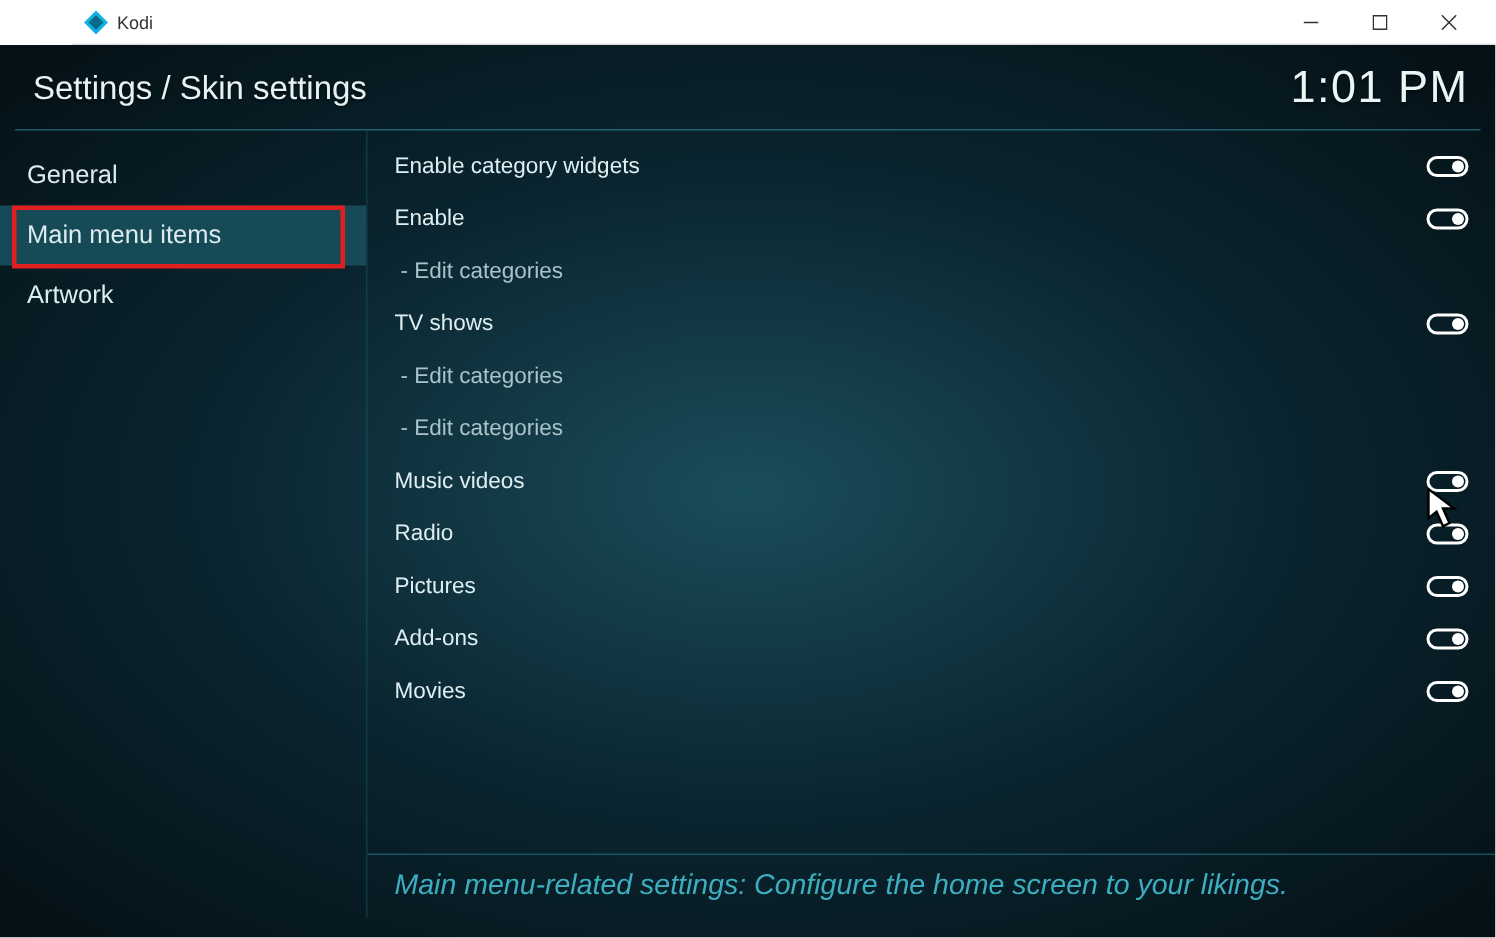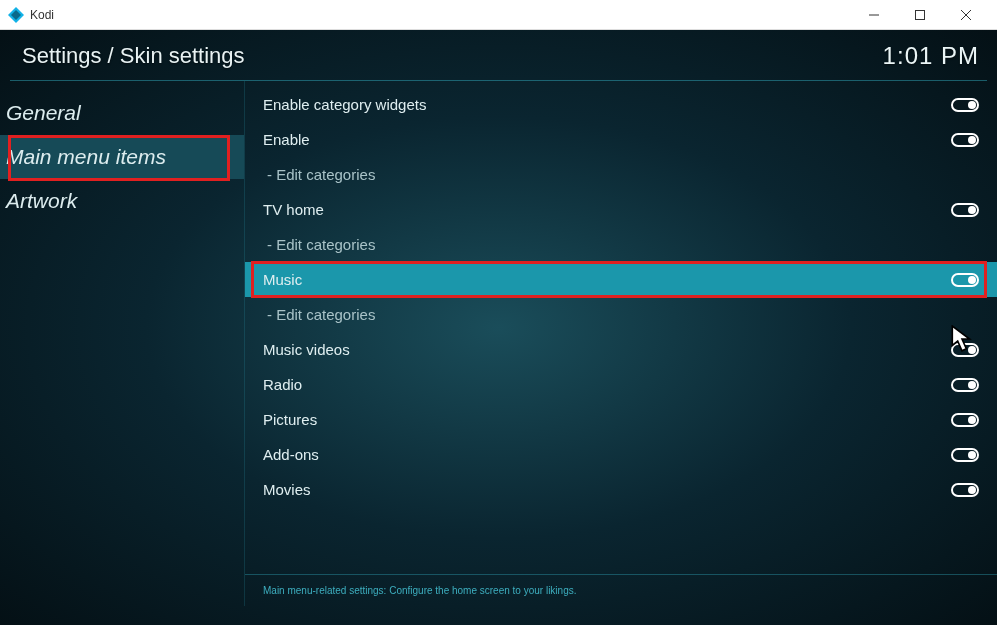--- a/index.html
+++ b/index.html
@@ -15,20 +15,21 @@
       overflow: hidden;
       position: relative;
     }
     .titlebar {
       height: 30px;
       background: #fff;
       display: flex;
       align-items: center;
       padding: 0 8px;
       border-bottom: 1px solid #ddd;
+      margin-left: 48px;
     }
     .titlebar-icon {
       width: 16px;
       height: 16px;
       margin-right: 6px;
       display: inline-flex;
       align-items: center;
       justify-content: center;
     }
     .titlebar-title {
@@ -65,21 +66,21 @@
       padding: 12px 18px 10px 22px;
     }
     .breadcrumb {
       font-size: 22px;
       font-weight: 300;
       color: #e8f2f3;
       text-shadow: 0 1px 2px rgba(0,0,0,0.5);
       text-align: center;
     }
     .clock {
-      font-size: 24px;
+      font-size: 30px;
       font-weight: 300;
       color: #eaf5f6;
       letter-spacing: 1px;
       text-shadow: 0 1px 2px rgba(0,0,0,0.5);
     }
     .divider-line {
       height: 1px;
       background: #2fa5b8;
       opacity: 0.5;
       margin: 0 10px 0 10px;
@@ -88,27 +89,26 @@
       display: flex;
       height: calc(100% - 70px);
     }
     .sidebar {
       width: 245px;
       padding-top: 10px;
       flex-shrink: 0;
       border-right: 1px solid rgba(47,165,184,0.2);
     }
     .sidebar-item {
-      padding: 10px 6px;
-      font-size: 21px;
+      padding: 10px 18px;
+      font-size: 17px;
       font-weight: 300;
       color: #dcecee;
       cursor: pointer;
       position: relative;
-      font-style: italic;
     }
     .sidebar-item.active {
       background: #164a57;
     }
     .sidebar-item.active .hl-box {
       position: absolute;
       top: 0;
       left: 8px;
       right: 14px;
       bottom: -2px;
@@ -171,22 +171,23 @@
       right: 1px;
       top: 1px;
       width: 8px;
       height: 8px;
       border-radius: 50%;
       background: #fff;
     }
     .footer-help {
       border-top: 1px solid rgba(47,165,184,0.4);
       padding: 10px 18px;
-      font-size: 10px;
+      font-size: 19px;
       color: #3daebf;
+      font-style: italic;
     }
     .cursor {
       position: absolute;
       top: 295px;
       right: 24px;
       width: 22px;
       height: 28px;
       pointer-events: none;
       z-index: 100;
     }
@@ -243,30 +244,25 @@
             <div class="toggle toggle-on"></div>
           </div>
           <div class="setting-row">
             <span>Enable</span>
             <div class="toggle toggle-on"></div>
           </div>
           <div class="setting-row sub">
             <span>- Edit categories</span>
           </div>
           <div class="setting-row">
-            <span>TV home</span>
+            <span>TV shows</span>
             <div class="toggle toggle-on"></div>
           </div>
           <div class="setting-row sub">
             <span>- Edit categories</span>
-          </div>
-          <div class="setting-row highlighted">
-            <span>Music</span>
-            <div class="toggle toggle-on"></div>
-            <div class="hl-box2"></div>
           </div>
           <div class="setting-row sub">
             <span>- Edit categories</span>
           </div>
           <div class="setting-row">
             <span>Music videos</span>
             <div class="toggle toggle-on"></div>
           </div>
           <div class="setting-row">
             <span>Radio</span>

